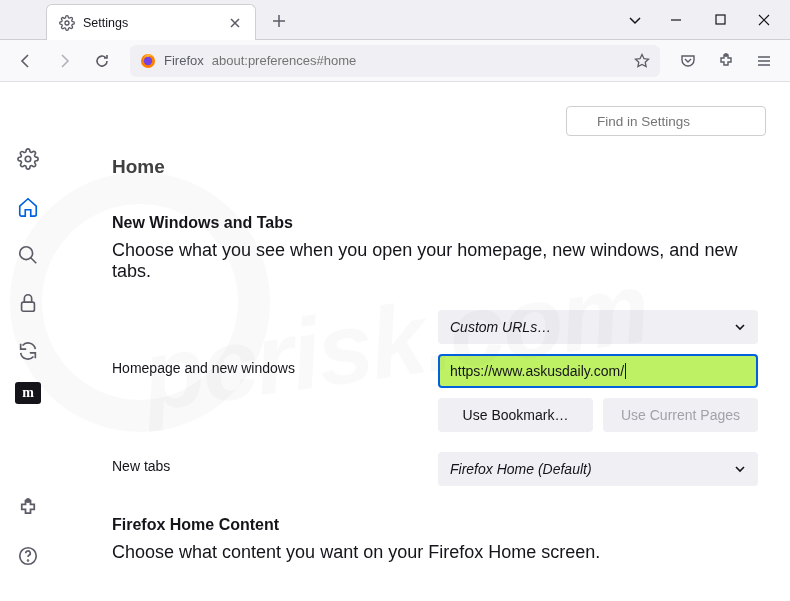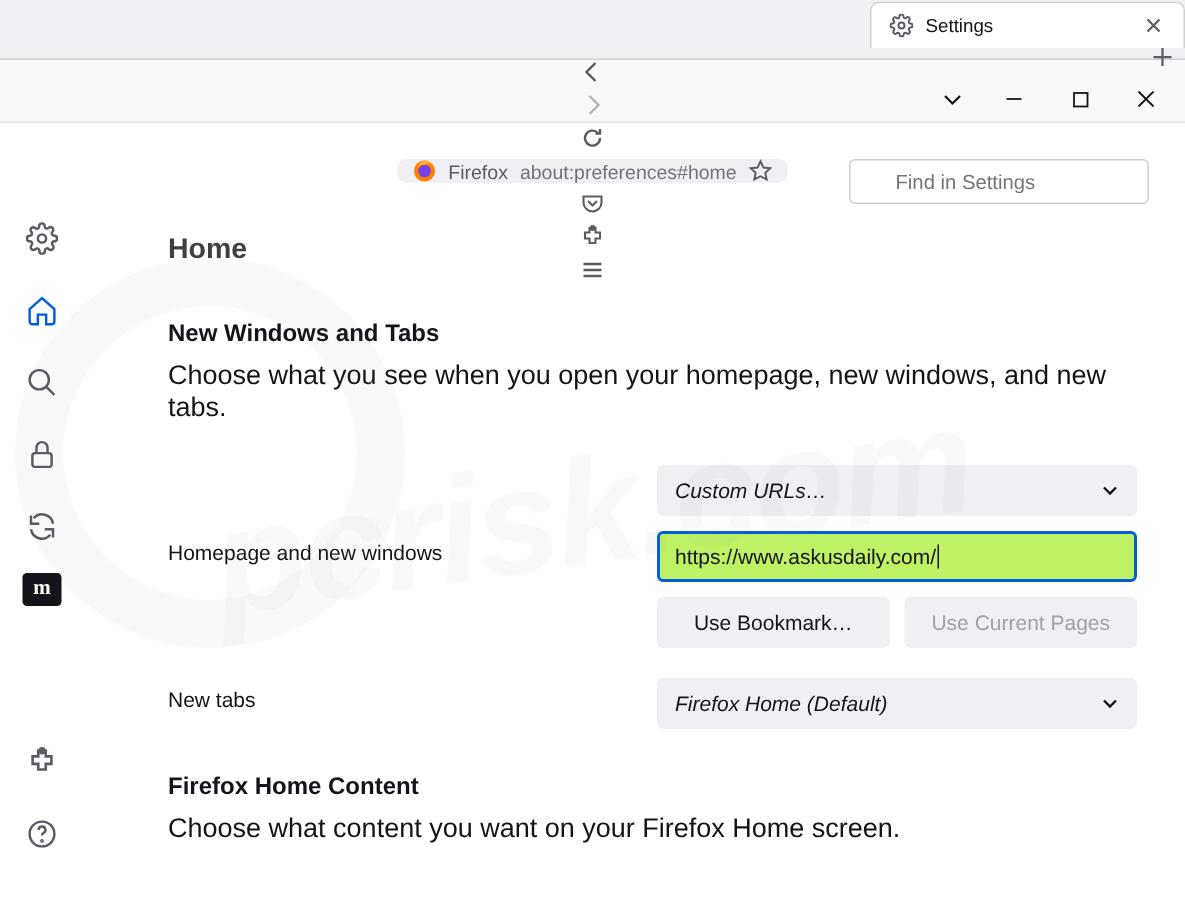--- a/index.html
+++ b/index.html
@@ -1,32 +1,32 @@
 <!DOCTYPE html>
 <html><head>
 <meta charset="utf-8">
 <style>
 * { margin: 0; padding: 0; box-sizing: border-box; font-family: "Segoe UI", Arial, sans-serif; }
 body { width: 790px; height: 601px; background: #fff; overflow: hidden; position: relative; }
 
 
-.titlebar { height: 40px; display: flex; align-items: flex-end; background: #f0f0f4; border-bottom: 1px solid #cfcfd2; flex-direction: column; }
+.titlebar { height: 40px; display: flex; align-items: flex-end; background: #f0f0f4; border-bottom: 1px solid #cfcfd2; }
 .tab-space { width: 46px; }
 .tab { display: flex; align-items: center; gap: 8px; background: #fff; border: 1px solid #cfcfd2; border-bottom: none; border-radius: 6px 6px 0 0; padding: 7px 12px; height: 36px; min-width: 210px; position: relative; top: 1px; }
 .tab .icon { width: 16px; height: 16px; display: flex; align-items: center; justify-content: center; color: #5b5b66; }
 .tab .label { font-size: 12.5px; color: #15141a; flex: 1; }
 .tab .close { width: 16px; height: 16px; display: flex; align-items: center; justify-content: center; color: #5b5b66; cursor: pointer; }
 .newtab { width: 30px; height: 30px; display: flex; align-items: center; justify-content: center; margin-left: 8px; cursor: pointer; color: #5b5b66; font-size: 18px; margin-bottom: 3px; }
 .titlebar-spacer { flex: 1; }
 .win-controls { display: flex; align-items: center; gap: 0; height: 100%; padding-right: 4px; }
 .win-btn { width: 44px; height: 36px; display: flex; align-items: center; justify-content: center; cursor: pointer; color: #15141a; }
 .win-btn.chev { width: 38px; }
 
 
-.toolbar { height: 42px; display: flex; align-items: center; gap: 6px; padding: 0 10px; border-bottom: 1px solid #e0e0e6; background: #f9f9fb; flex-direction: column; }
+.toolbar { height: 42px; display: flex; align-items: center; gap: 6px; padding: 0 10px; border-bottom: 1px solid #e0e0e6; background: #f9f9fb; }
 .tb-btn { width: 32px; height: 32px; border-radius: 4px; display: flex; align-items: center; justify-content: center; cursor: pointer; color: #5b5b66; }
 .tb-btn.disabled { color: #b1b1b9; cursor: default; }
 .urlbar { flex: 1; height: 32px; background: #f0f0f4; border-radius: 6px; display: flex; align-items: center; padding: 0 10px; gap: 8px; margin: 0 6px; }
 .urlbar .fx-icon { width: 16px; height: 16px; }
 .urlbar .ctx { font-size: 13px; color: #5b5b66; }
 .urlbar .url { font-size: 13px; color: #737373; flex: 1; }
 .urlbar .star { color: #5b5b66; cursor: pointer; }
 
 
 .content { display: flex; height: calc(601px - 40px - 42px); position: relative; }

